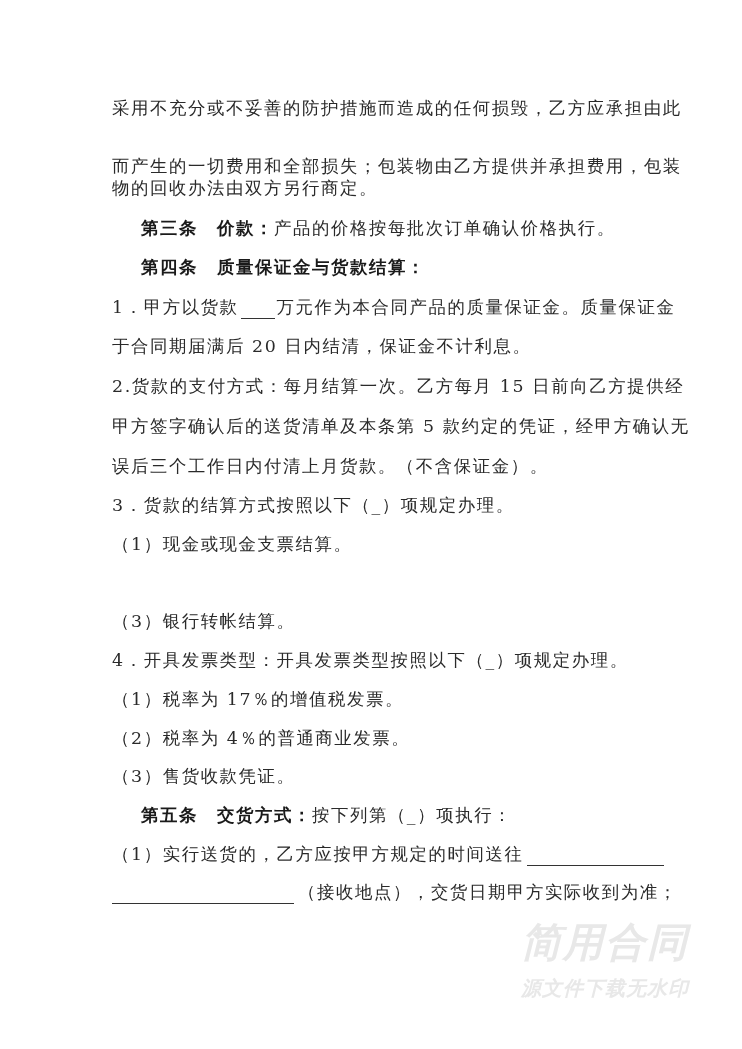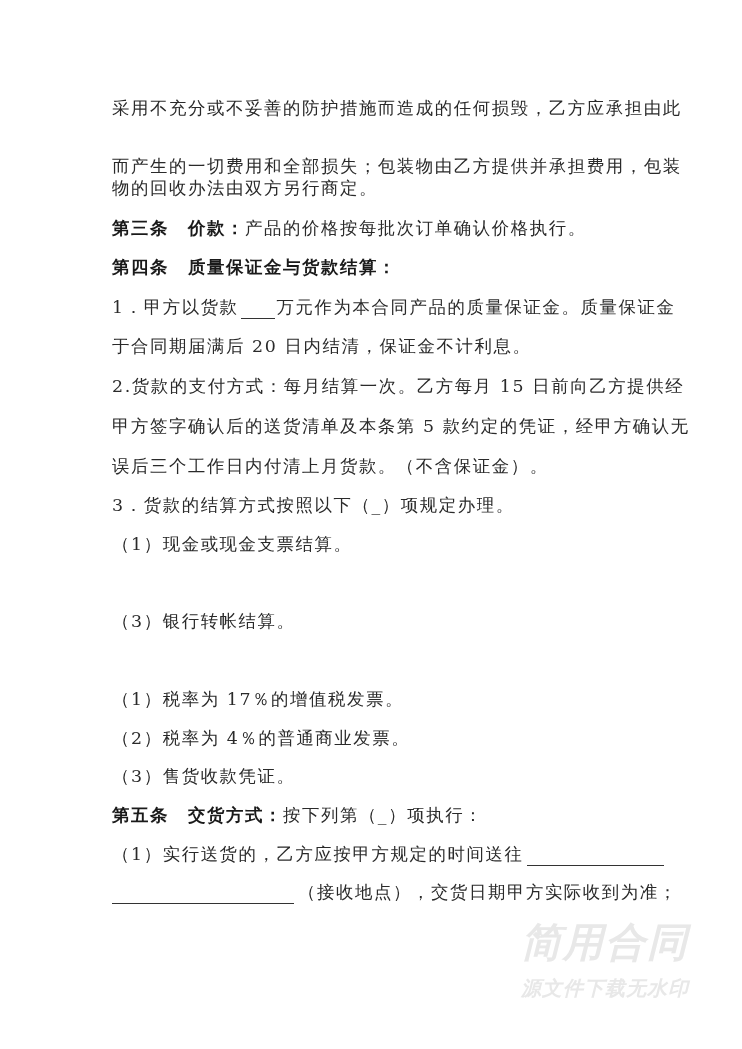--- a/index.html
+++ b/index.html
@@ -5,21 +5,21 @@
   html, body { margin: 0; padding: 0; }
   body {
     width: 742px; height: 1049px; background: #ffffff; position: relative; overflow: hidden;
     font-family: "DejaVu Serif", "Liberation Serif", serif; color: #2a2a2a;
   }
   .page { position: absolute; left: 0; top: 0; width: 742px; height: 934px; }
   .line {
     position: absolute; left: 112px; width: 520px; height: 24px;
     font-size: 17.4px; line-height: 24px; white-space: nowrap; letter-spacing: 1.6px;
   }
-  .bold { font-weight: bold; font-family: Liberation Sans, sans-serif; color: #1a1a1a; }
+  .bold { font-weight: bold; font-family: Liberation Sans, sans-serif; color: #1a1a1a; margin-left: 29px; }
   .blank-short { display: inline-block; width: 34px; border-bottom: 1.5px solid #333; height: 18px; vertical-align: bottom; margin: 0 2px; }
   .blank-long1 { display: inline-block; width: 137px; border-bottom: 1px solid #333; height: 18px; vertical-align: bottom; margin-left: 4px; }
   .blank-long2 { display: inline-block; width: 182px; border-bottom: 1px solid #333; height: 18px; vertical-align: bottom; margin-right: 4px; }
   .watermark { position: absolute; left: 505px; top: 918px; width: 200px; text-align: center; color: #e8e8e8; font-style: italic; font-family: "DejaVu Sans", "Liberation Sans", sans-serif; font-weight: bold; }
   .wm-big { font-size: 40px; letter-spacing: 2px; line-height: 48px; }
   .wm-small { font-size: 20px; letter-spacing: 1px; line-height: 28px; margin-top: 8px; }
 </style>
 </head>
 <body>
 
@@ -40,20 +40,21 @@
   <div class="line" style="top:334px">于合同期届满后 20 日内结清，保证金不计利息。</div>
 
   <div class="line" style="top:374px">2.货款的支付方式：每月结算一次。乙方每月 15 日前向乙方提供经</div>
   <div class="line" style="top:414px">甲方签字确认后的送货清单及本条第 5 款约定的凭证，经甲方确认无</div>
   <div class="line" style="top:454px">误后三个工作日内付清上月货款。（不含保证金）。</div>
 
   <div class="line" style="top:493px">3．货款的结算方式按照以下（_）项规定办理。</div>
   <div class="line" style="top:532px">（1）现金或现金支票结算。</div>
   <div class="line" style="top:609px">（3）银行转帐结算。</div>
 
+  <div class="line" style="top:648px">4．开具发票类型：开具发票类型按照以下（_）项规定办理。</div>
   <div class="line" style="top:687px">（1）税率为 17％的增值税发票。</div>
   <div class="line" style="top:726px">（2）税率为 4％的普通商业发票。</div>
   <div class="line" style="top:764px">（3）售货收款凭证。</div>
 
   <div class="line" style="top:803px">
     <span class="bold">第五条　交货方式：</span><span>按下列第（_）项执行：</span>
   </div>
 
   <div class="line" style="top:842px">
     <span>（1）实行送货的，乙方应按甲方规定的时间送往</span><span class="blank-long1"></span>

